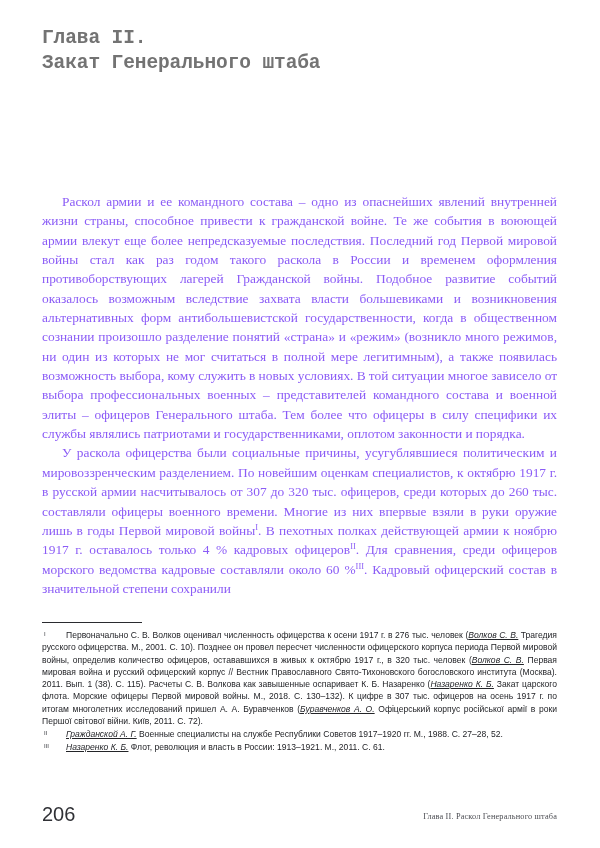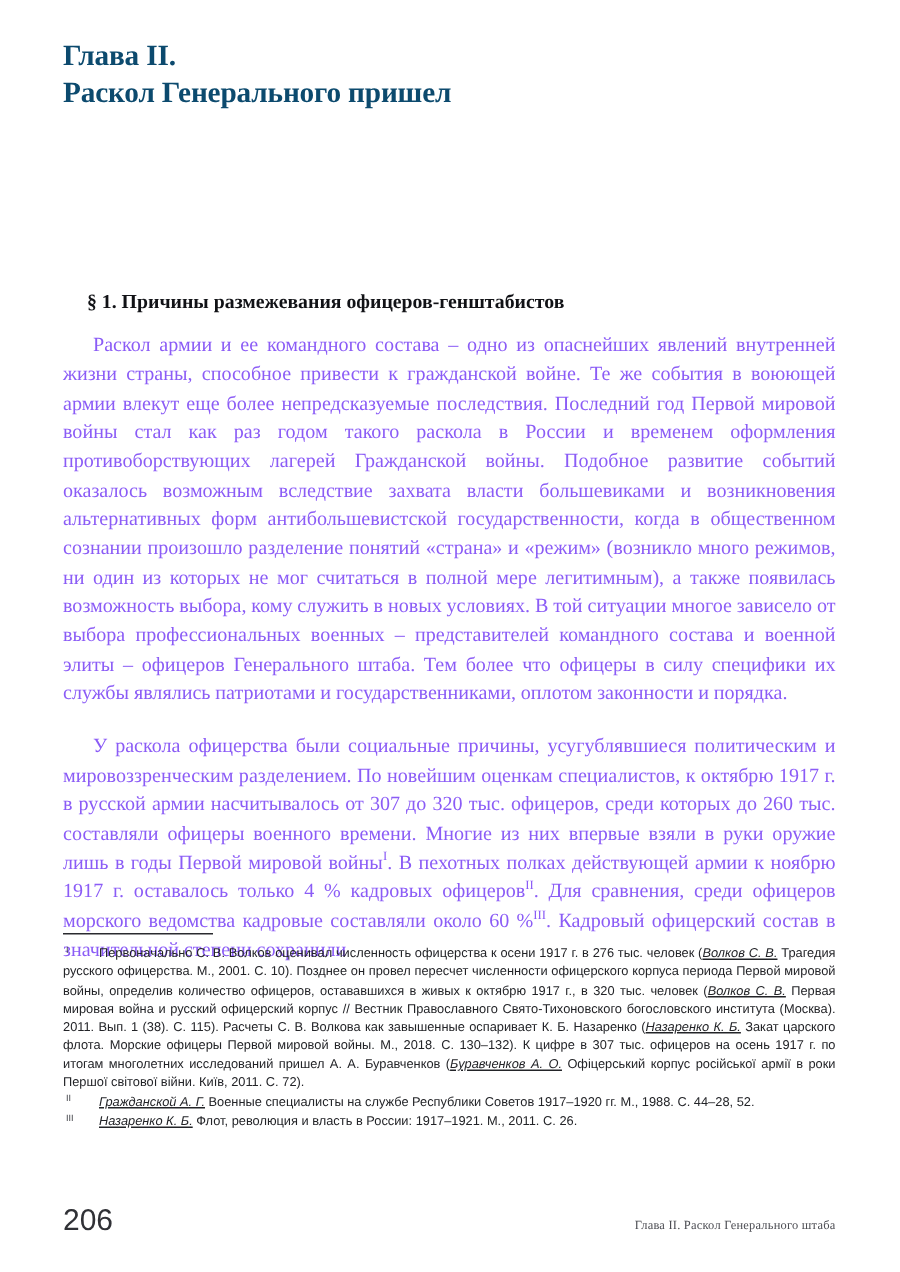--- a/index.html
+++ b/index.html
@@ -16,25 +16,25 @@
     overflow: hidden;
     box-sizing: border-box;
   }
 
   
   .chapter-title {
     position: absolute;
     left: 42px;
     top: 26px;
     width: 515px;
-    font-family: Liberation Serif, serif;
+    font-family: Liberation Mono, monospace;
     font-weight: bold;
     font-size: 19.5px;
     line-height: 24.5px;
-    color: #0c4a6e;
+    color: #737373;
     letter-spacing: -0.1px;
   }
   .chapter-title .line {
     display: block;
     white-space: pre;
   }
 
   
   .content {
     position: absolute;
@@ -58,21 +58,21 @@
     font-size: 13.4px;
     line-height: 19.35px;
     color: #8b5cf6;
     margin: 0;
     text-align: justify;
     text-indent: 20px;
     hyphens: manual;
     word-spacing: -0.1px;
   }
   p.body + p.body {
-    margin-top: 16px;
+    margin-top: 0px;
   }
 
   sup.fn {
     font-size: 8.5px;
     vertical-align: super;
     line-height: 0;
     font-family: "Liberation Serif", serif;
   }
 
   
@@ -140,41 +140,40 @@
     letter-spacing: 0.15px;
   }
 </style>
 </head>
 <body>
 
 <div class="page">
 
   <div class="chapter-title">
     <span class="line">Глава II.</span>
-    <span class="line">Раскол Генерального пришел</span>
+    <span class="line">Закат Генерального штаба</span>
   </div>
 
   <div class="content">
 
-    <h2 class="section-heading">§ 1. Причины размежевания офицеров-генштабистов</h2>
 
     <p class="body">Раскол армии и ее командного состава – одно из опаснейших явлений внутренней жизни страны, способное привести к гражданской войне. Те же события в воюющей армии влекут еще более непредсказуемые последствия. Последний год Первой мировой войны стал как раз годом такого раскола в России и временем оформления противоборствующих лагерей Гражданской войны. Подобное развитие событий оказалось возможным вследствие захвата власти большевиками и возникновения альтернативных форм антибольшевистской государственности, когда в общественном сознании произошло разделение понятий «страна» и «режим» (возникло много режимов, ни один из которых не мог считаться в полной мере легитимным), а также появилась возможность выбора, кому служить в новых условиях. В той ситуации многое зависело от выбора профессиональных военных – представителей командного состава и военной элиты – офицеров Генерального штаба. Тем более что офицеры в силу специфики их службы являлись патриотами и государственниками, оплотом законности и порядка.</p>
 
     <p class="body"><span>У раскола офицерства были социальные причины, усугублявшиеся политическим и мировоззренческим разделением. По новейшим оценкам специалистов, к октябрю 1917 г. в русской армии насчитывалось от 307 до 320 тыс. офицеров, среди которых до 260 тыс. составляли офицеры военного времени. Многие из них впервые взяли в руки оружие лишь в годы Первой мировой войны</span><sup class="fn">I</sup><span>. В пехотных полках действующей армии к ноябрю 1917 г. оставалось только 4 % кадровых офицеров</span><sup class="fn">II</sup><span>. Для сравнения, среди офицеров морского ведомства кадровые составляли около 60 %</span><sup class="fn">III</sup><span>. Кадровый офицерский состав в значительной степени сохранили</span></p>
 
   </div>
 
   <div class="footnotes">
     <div class="fn-rule"></div>
 
     <p class="fn-item"><span class="fn-marker">I</span><span>Первоначально С. В. Волков оценивал численность офицерства к осени 1917 г. в 276 тыс. человек (</span><i>Волков С. В.</i><span> Трагедия русского офицерства. М., 2001. С. 10). Позднее он провел пересчет численности офицерского корпуса периода Первой мировой войны, определив количество офицеров, остававшихся в живых к октябрю 1917 г., в 320 тыс. человек (</span><i>Волков С. В.</i><span> Первая мировая война и русский офицерский корпус // Вестник Православного Свято-Тихоновского богословского института (Москва). 2011. Вып. 1 (38). С. 115). Расчеты С. В. Волкова как завышенные оспаривает К. Б. Назаренко (</span><i>Назаренко К. Б.</i><span> Закат царского флота. Морские офицеры Первой мировой войны. М., 2018. С. 130–132). К цифре в 307 тыс. офицеров на осень 1917 г. по итогам многолетних исследований пришел А. А. Буравченков (</span><i>Буравченков А. О.</i><span> Офіцерський корпус російської армії в роки Першої світової війни. Київ, 2011. С. 72).</span></p>
 
-    <p class="fn-item"><span class="fn-marker">II</span><i>Гражданской А. Г.</i><span> Военные специалисты на службе Республики Советов 1917–1920 гг. М., 1988. С. 44–28, 52.</span></p>
+    <p class="fn-item"><span class="fn-marker">II</span><i>Гражданской А. Г.</i><span> Военные специалисты на службе Республики Советов 1917–1920 гг. М., 1988. С. 27–28, 52.</span></p>
 
-    <p class="fn-item"><span class="fn-marker">III</span><i>Назаренко К. Б.</i><span> Флот, революция и власть в России: 1917–1921. М., 2011. С. 26.</span></p>
+    <p class="fn-item"><span class="fn-marker">III</span><i>Назаренко К. Б.</i><span> Флот, революция и власть в России: 1913–1921. М., 2011. С. 61.</span></p>
   </div>
 
   <div class="footer">
     <div class="page-number">206</div>
     <div class="running-head">Глава II. Раскол Генерального штаба</div>
   </div>
 
 </div>
 
 </body></html>

